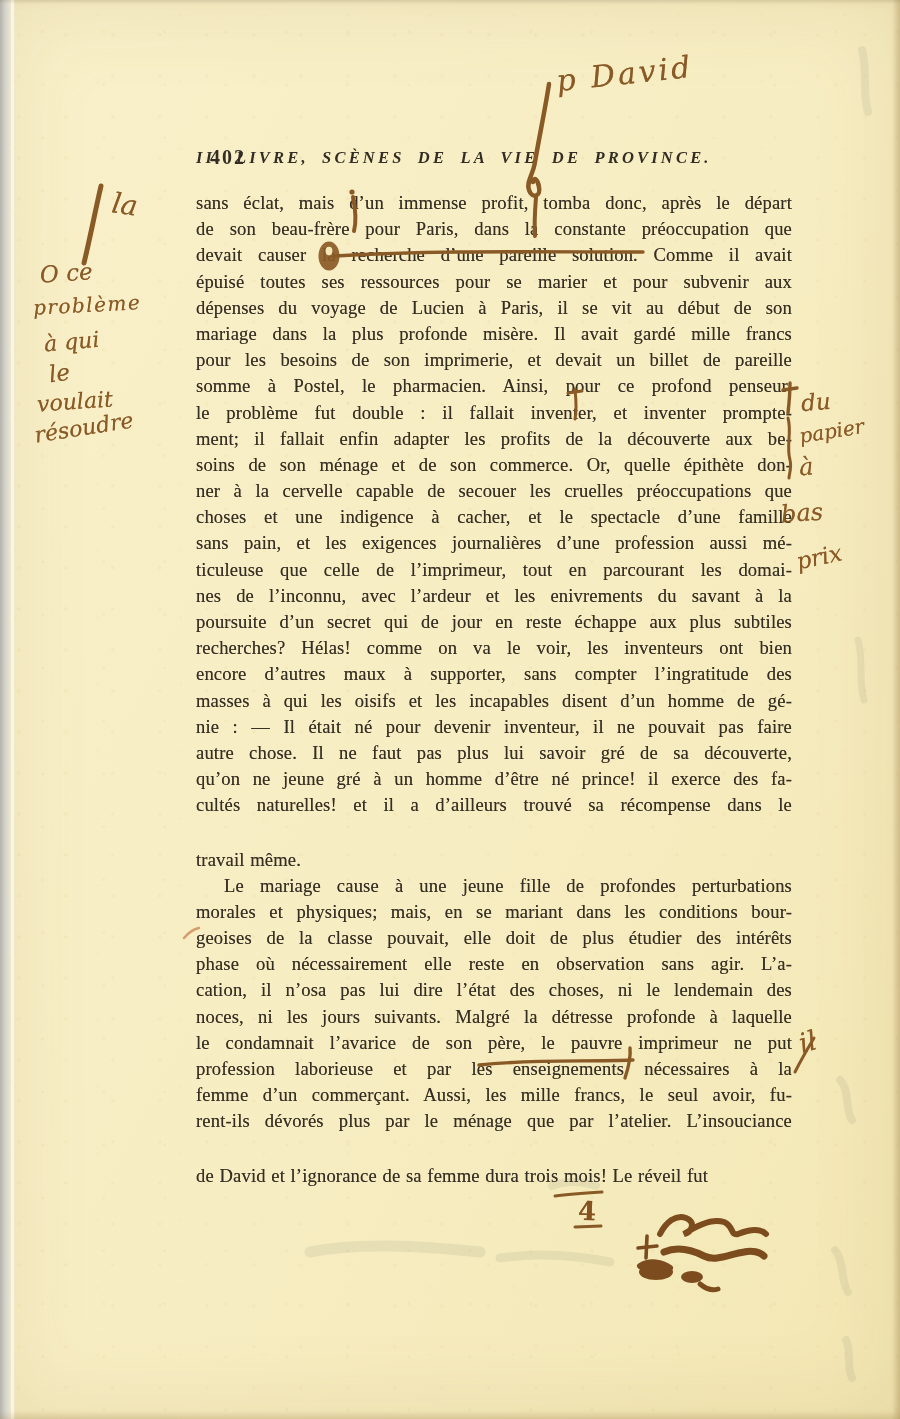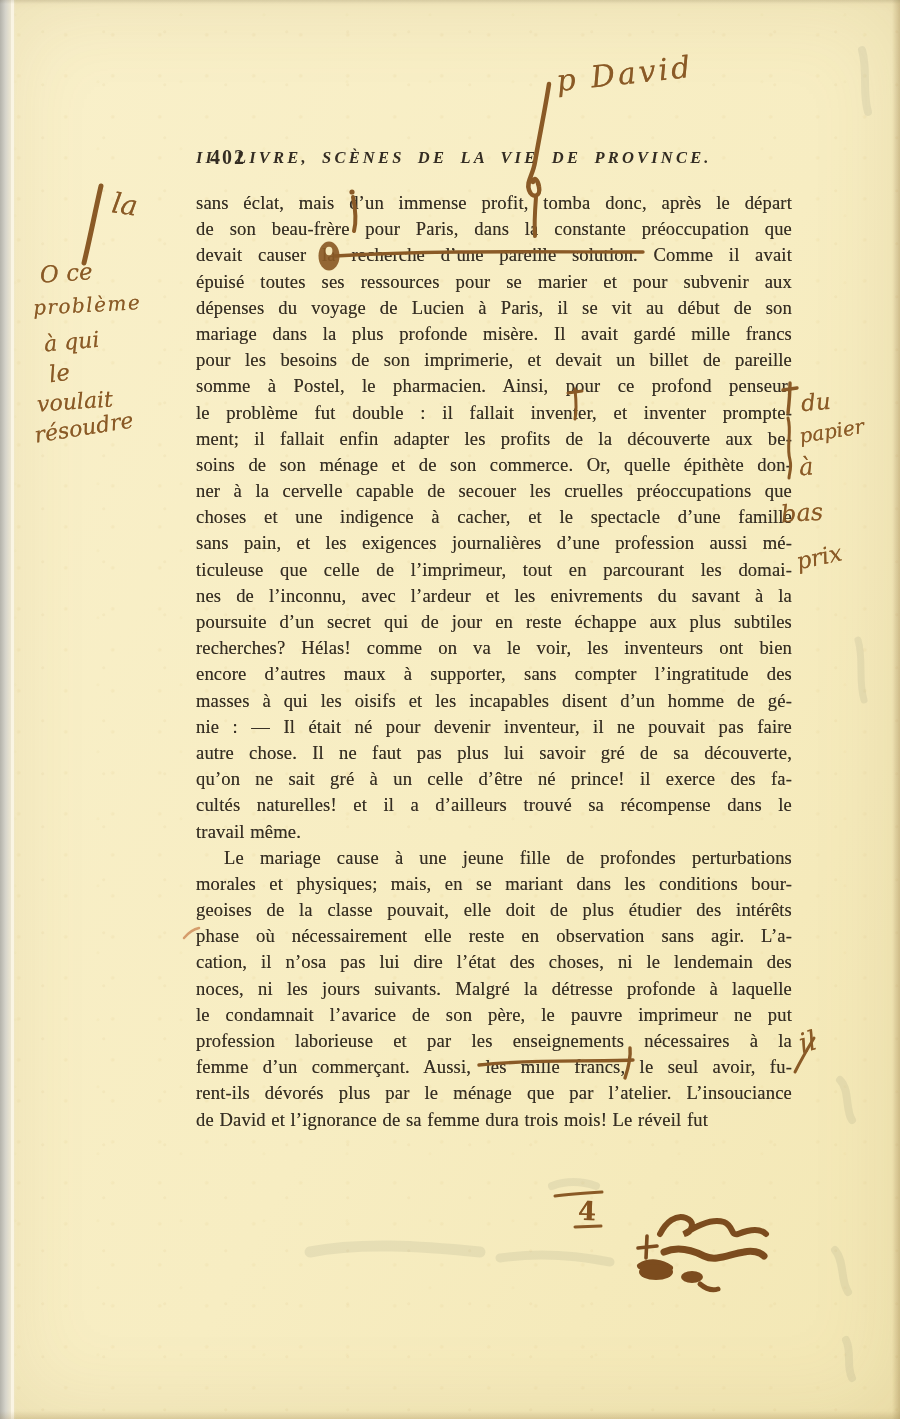--- a/index.html
+++ b/index.html
@@ -31,21 +31,21 @@
     font-size:16.5px;font-weight:bold;letter-spacing:3.2px;word-spacing:6px;white-space:nowrap;font-style:italic;}
 
   
   .textblock{position:absolute;left:196px;top:190px;width:596px;color:#352e24;}
   .line{
     font-size:18.6px;line-height:26.2px;height:26.2px;overflow:hidden;
     text-align:justify;text-align-last:justify;
     letter-spacing:.15px;word-spacing:.8px;white-space:normal;
     text-shadow:0 0 .5px rgba(45,35,15,.55);
   }
-  .line.last{text-align-last:left;}
+  .line.last{text-align-last:left;margin-top:28px;}
   .line.indent{text-indent:28px;}
 
   
   .ann{position:absolute;font-family:"DejaVu Serif",serif;font-style:italic;
     color:#8a5a26;pointer-events:none;white-space:nowrap;
     text-shadow:0 0 .6px rgba(138,90,38,.7);}
   .ann-top{left:556px;top:56px;font-size:30px;transform:rotate(-6deg);letter-spacing:3px;}
   .lm1{left:112px;top:188px;font-size:28px;transform:rotate(9deg);}
   .lm2{left:40px;top:260px;font-size:23px;transform:rotate(-4deg);}
   .lm3{left:33px;top:293px;font-size:20px;transform:rotate(-3deg);letter-spacing:1.5px;}
@@ -93,21 +93,21 @@
       <div class="line">choses et une indigence à cacher, et le spectacle d’une famille</div>
       <div class="line">sans pain, et les exigences journalières d’une profession aussi mé-</div>
       <div class="line">ticuleuse que celle de l’imprimeur, tout en parcourant les domai-</div>
       <div class="line">nes de l’inconnu, avec l’ardeur et les enivrements du savant à la</div>
       <div class="line">poursuite d’un secret qui de jour en reste échappe aux plus subtiles</div>
       <div class="line">recherches? Hélas! comme on va le voir, les inventeurs ont bien</div>
       <div class="line">encore d’autres maux à supporter, sans compter l’ingratitude des</div>
       <div class="line">masses à qui les oisifs et les incapables disent d’un homme de gé-</div>
       <div class="line">nie : — Il était né pour devenir inventeur, il ne pouvait pas faire</div>
       <div class="line">autre chose. Il ne faut pas plus lui savoir gré de sa découverte,</div>
-      <div class="line">qu’on ne sait gré à un celle d’être né prince! il exerce des fa-</div>
+      <div class="line">qu’on ne jeune gré à un homme d’être né prince! il exerce des fa-</div>
       <div class="line">cultés naturelles! et il a d’ailleurs trouvé sa récompense dans le</div>
       <div class="line last">travail même.</div>
       <div class="line indent">Le mariage cause à une jeune fille de profondes perturbations</div>
       <div class="line">morales et physiques; mais, en se mariant dans les conditions bour-</div>
       <div class="line">geoises de la classe pouvait, elle doit de plus étudier des intérêts</div>
       <div class="line">phase où nécessairement elle reste en observation sans agir. L’a-</div>
       <div class="line">cation, il n’osa pas lui dire l’état des choses, ni le lendemain des</div>
       <div class="line">noces, ni les jours suivants. Malgré la détresse profonde à laquelle</div>
       <div class="line">le condamnait l’avarice de son père, le pauvre imprimeur ne put</div>
       <div class="line">profession laborieuse et par les enseignements nécessaires à la</div>

